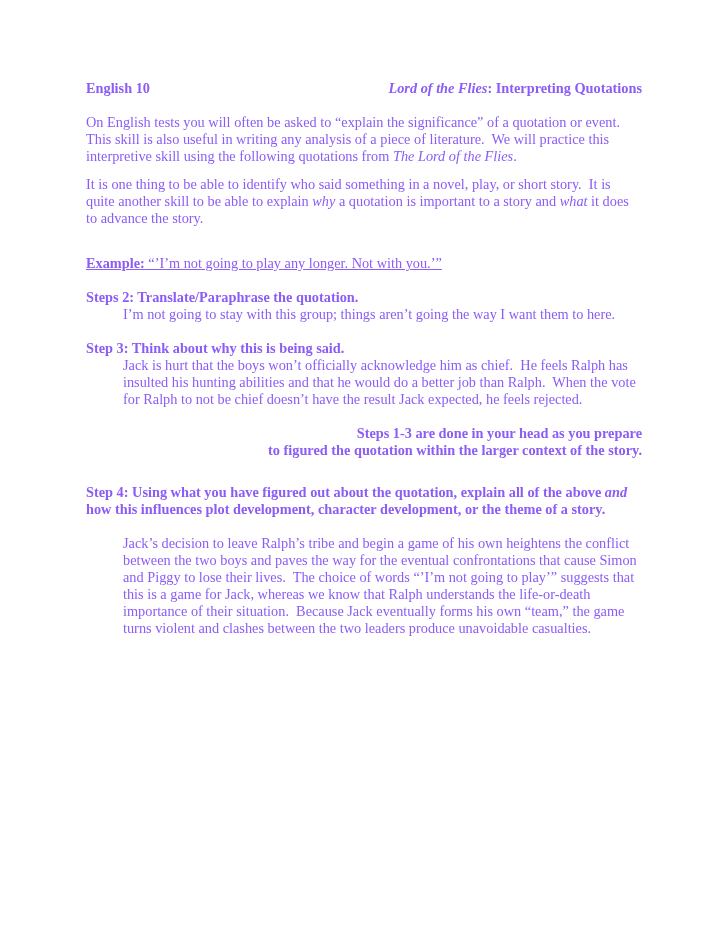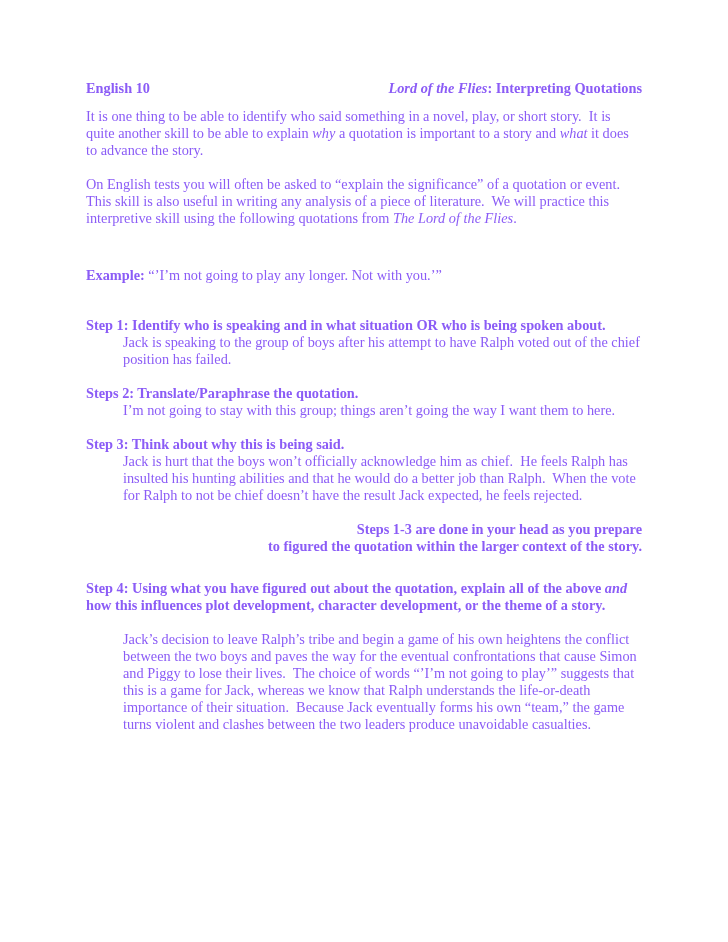--- a/index.html
+++ b/index.html
@@ -22,43 +22,39 @@
   }
   .para { margin: 0; white-space: pre-wrap; }
   .b { font-weight: bold; }
   .i { font-style: italic; }
   .indent { margin-left: 37px; }
   .header-row { display: flex; justify-content: space-between; white-space: pre-wrap; }
   .center-note { text-align: right; font-weight: bold; }
   .mt-11 { margin-top: 11px; }
   .mt-16 { margin-top: 25px; }
   .mt-17 { margin-top: 17px; }
-  .mt-28 { margin-top: 40px; }
+  .mt-28 { margin-top: 28px; text-decoration: underline; }
   .mt-33 { margin-top: 33px; }
 </style>
 </head>
 <body>
 
 <div class="page">
 
   <div class="header-row">
     <span class="b">English 10</span>
     <span><span class="b i">Lord of the Flies</span><span class="b">: Interpreting Quotations</span></span>
   </div>
 
+  <p class="para mt-17"><span>On English tests you will often be asked to “explain the significance” of a quotation or event.  This skill is also useful in writing any analysis of a piece of literature.  We will practice this interpretive skill using the following quotations from </span><span class="i">The Lord of the Flies</span><span>.</span></p>
+
   <p class="para mt-11"><span>It is one thing to be able to identify who said something in a novel, play, or short story.  It is quite another skill to be able to explain </span><span class="i">why</span><span> a quotation is important to a story and </span><span class="i">what</span><span> it does to advance the story.</span></p>
-
-  <p class="para mt-17"><span>On English tests you will often be asked to “explain the significance” of a quotation or event.  This skill is also useful in writing any analysis of a piece of literature.  We will practice this interpretive skill using the following quotations from </span><span class="i">The Lord of the Flies</span><span>.</span></p>
 
   <p class="para mt-28"><span class="b">Example:</span><span> “’I’m not going to play any longer. Not with you.’”</span></p>
 
-  <section>
-    <p class="para b mt-33">Step 1: Identify who is speaking and in what situation OR who is being spoken about.</p>
-    <p class="para indent">Jack is speaking to the group of boys after his attempt to have Ralph voted out of the chief position has failed.</p>
-  </section>
 
   <section>
     <p class="para b mt-17">Steps 2: Translate/Paraphrase the quotation.</p>
     <p class="para indent">I’m not going to stay with this group; things aren’t going the way I want them to here.</p>
   </section>
 
   <section>
     <p class="para b mt-17">Step 3: Think about why this is being said.</p>
     <p class="para indent">Jack is hurt that the boys won’t officially acknowledge him as chief.  He feels Ralph has insulted his hunting abilities and that he would do a better job than Ralph.  When the vote for Ralph to not be chief doesn’t have the result Jack expected, he feels rejected.</p>
   </section>

